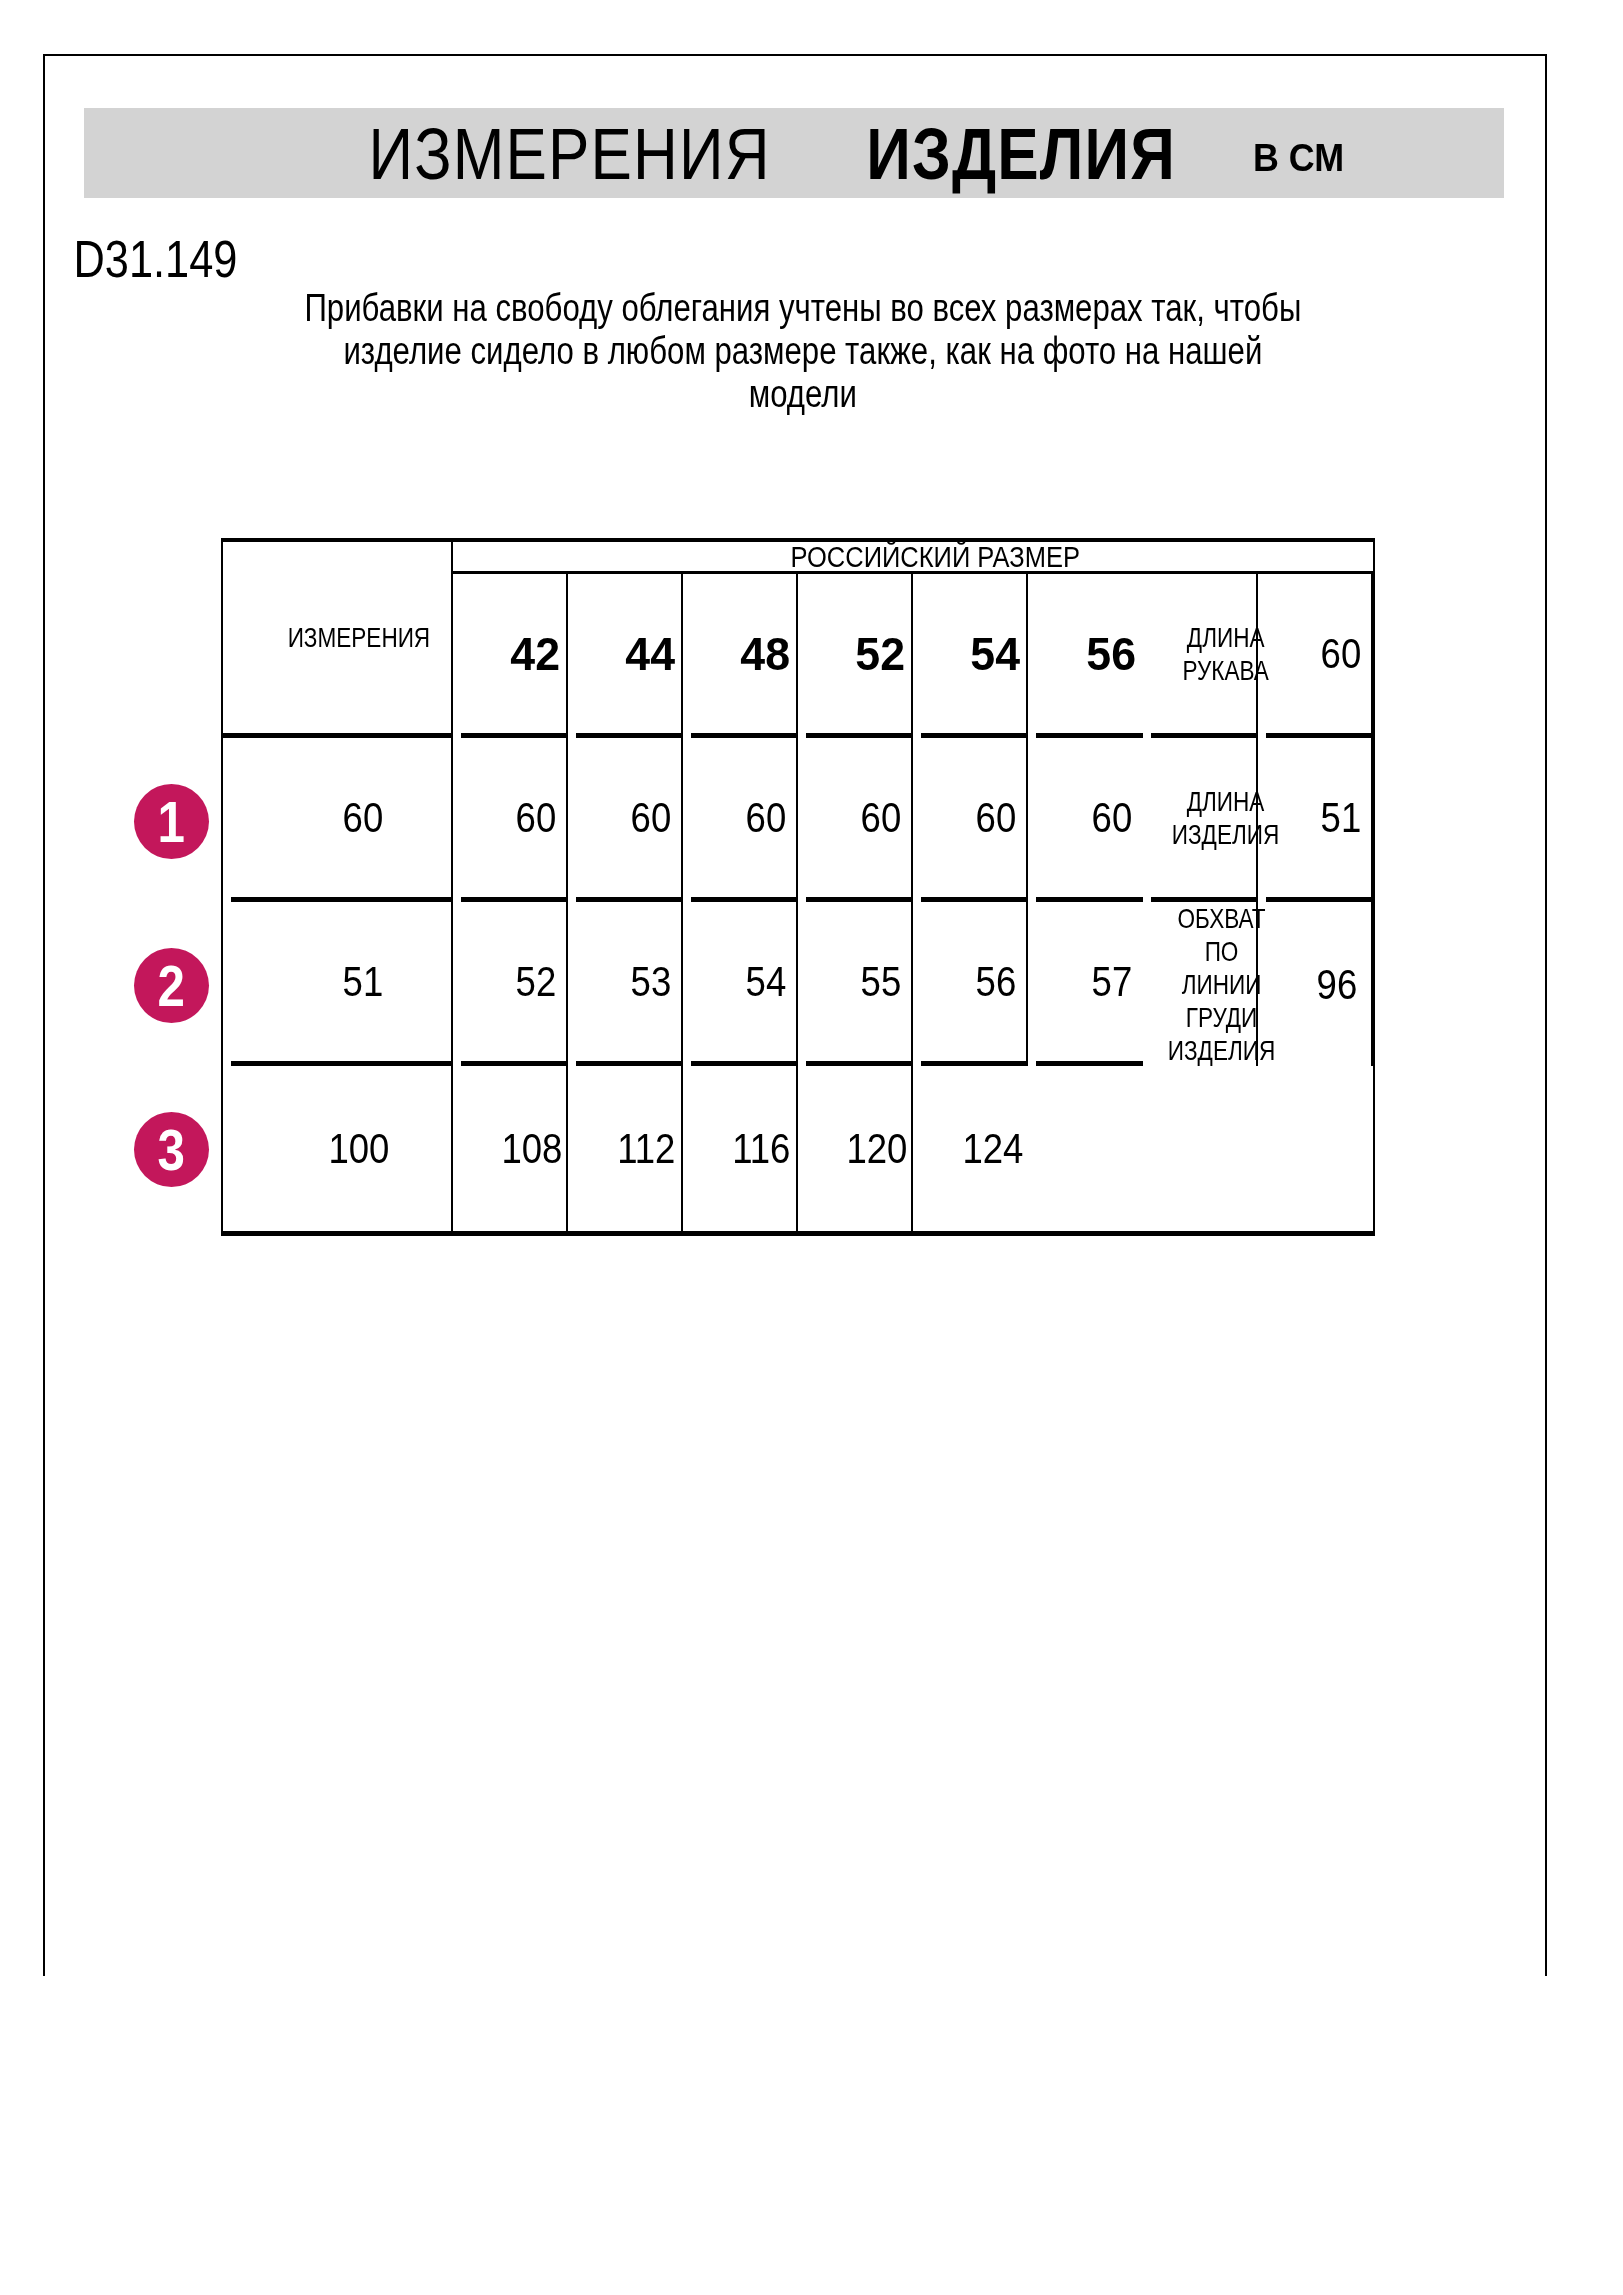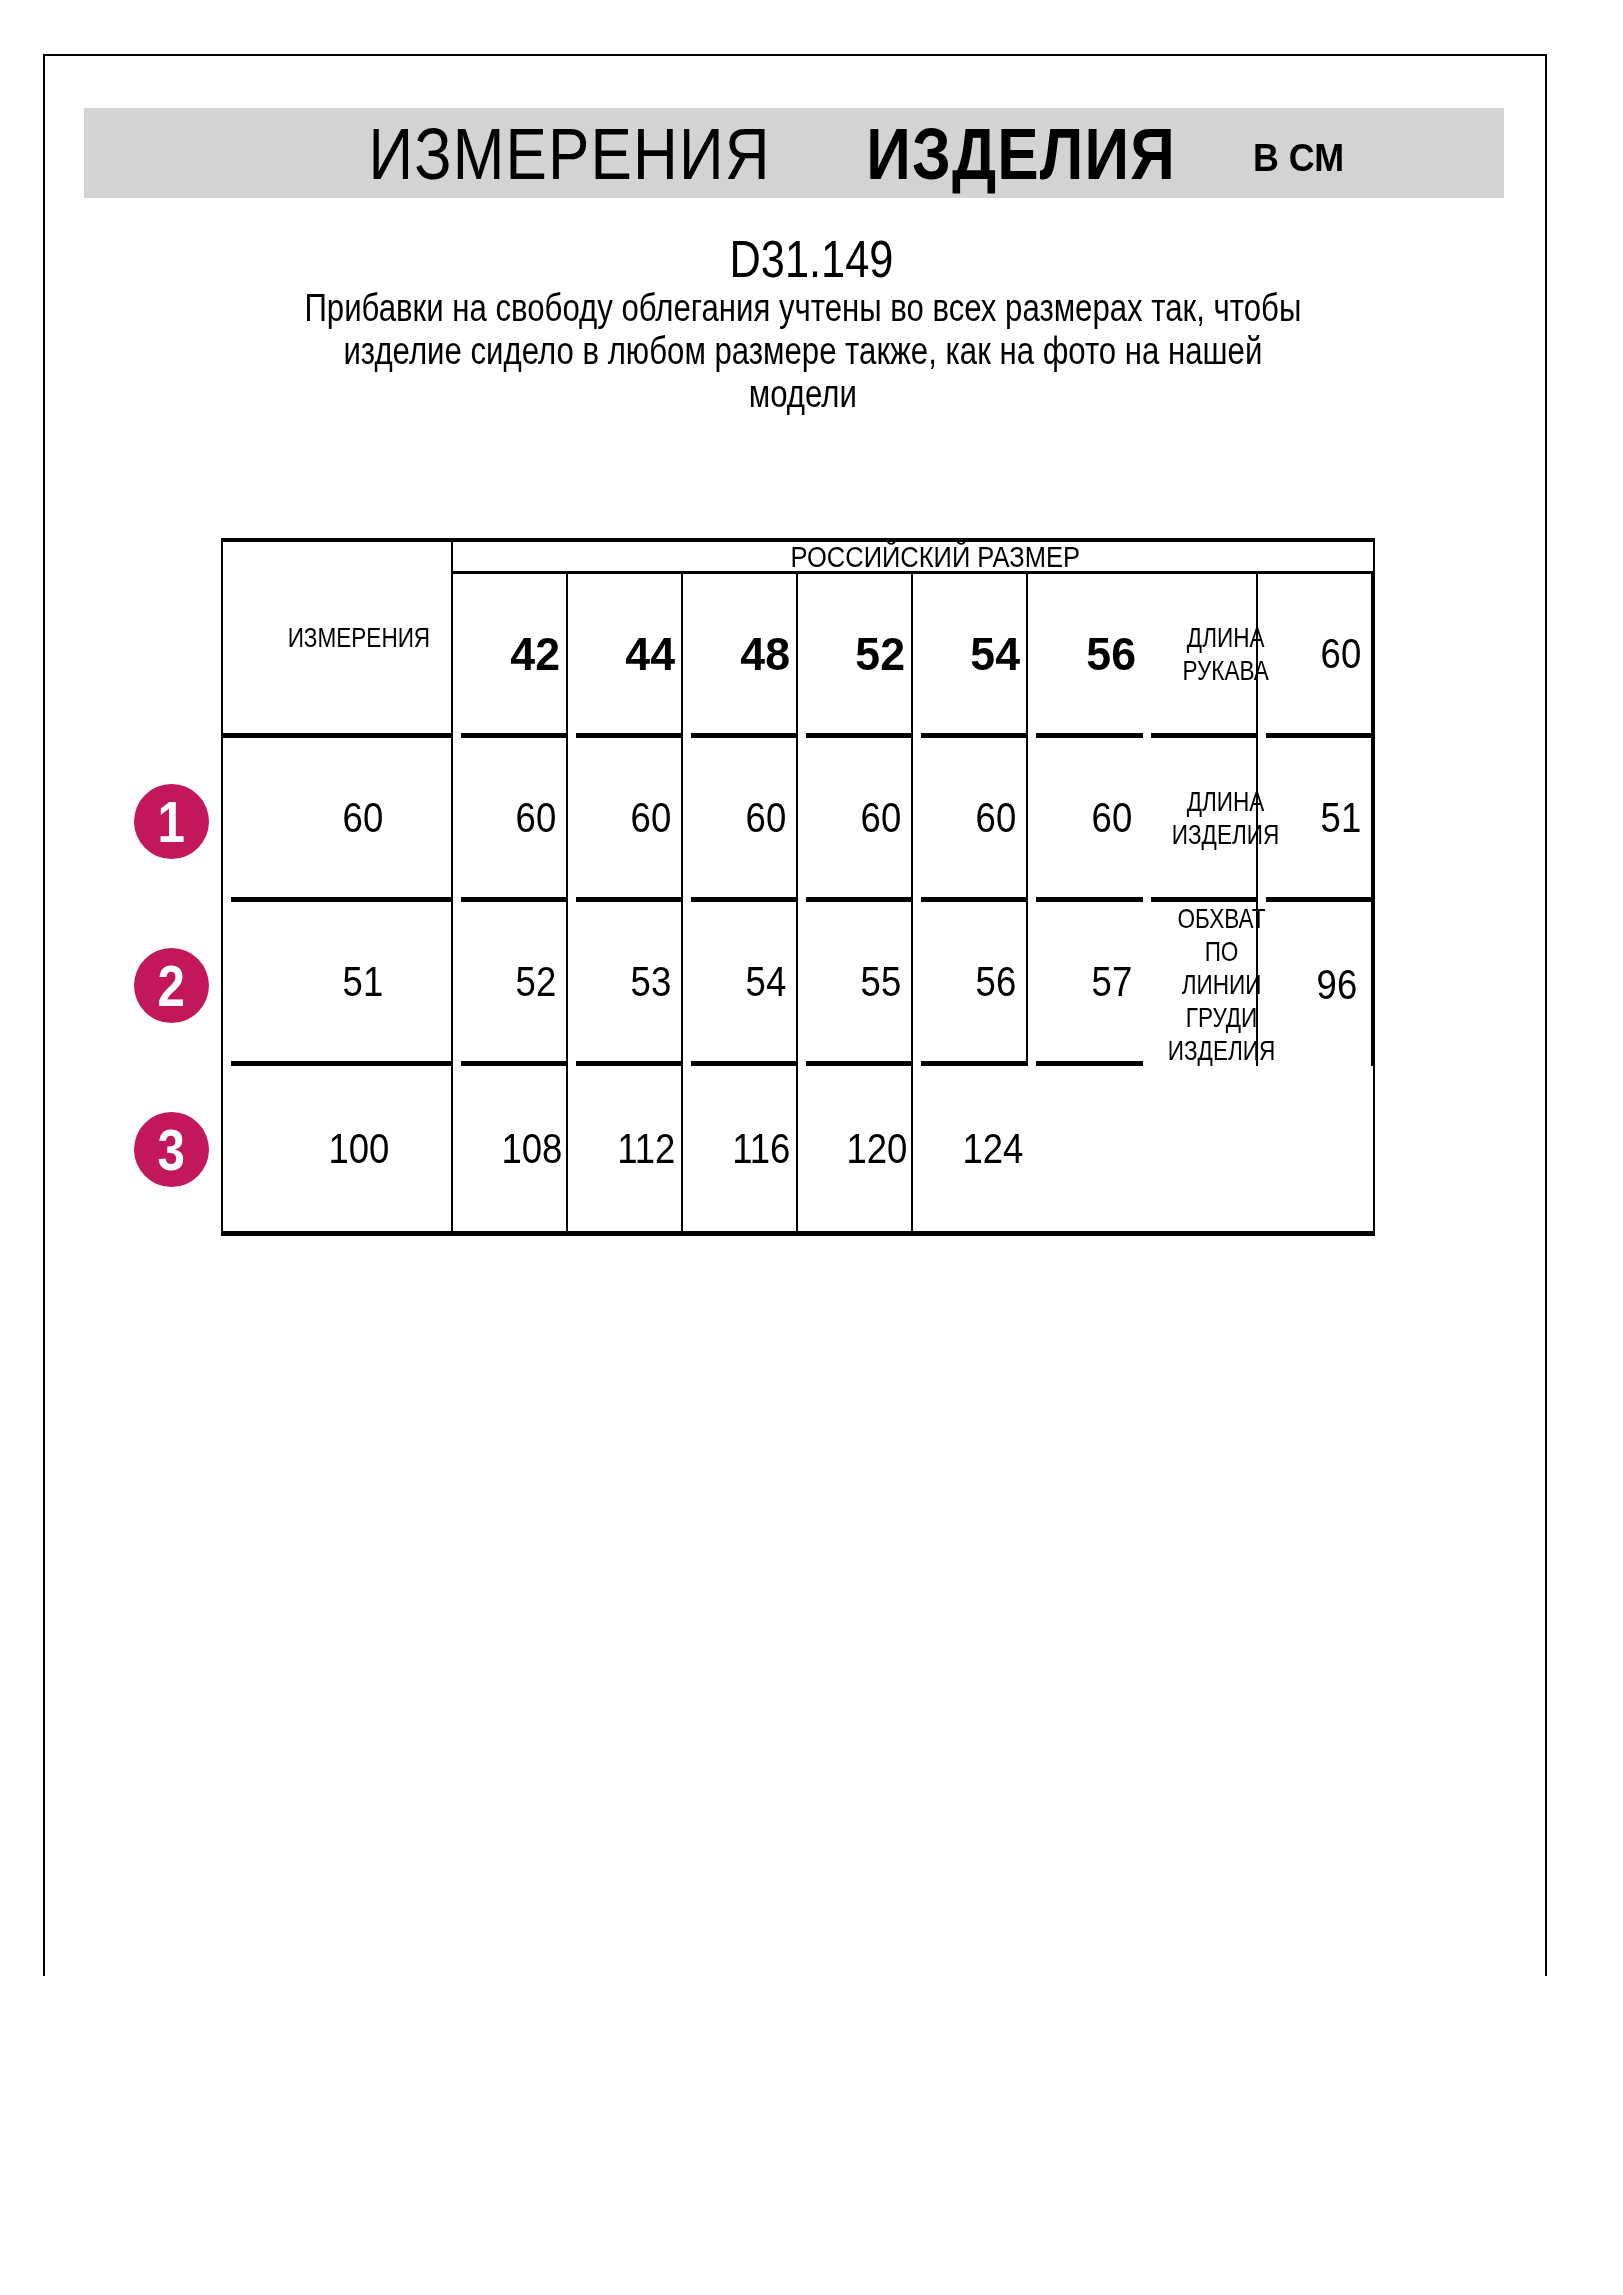--- a/index.html
+++ b/index.html
@@ -7,21 +7,21 @@
   .page { position:relative; width:1623px; height:1976px; overflow:hidden; }
 
   .frame { position:absolute; left:43px; top:54px; width:1504px; height:2166px; border:2.6px solid #000; }
 
   .title-bar { position:absolute; left:84px; top:108px; width:1420px; height:90px; background:#d3d3d3;
                display:flex; align-items:center; padding-left:249px; }
   .t-meas { display:inline-block; font-size:73px; font-weight:400; transform:scaleX(0.85); letter-spacing:1.3px; white-space:nowrap; }
   .t-prod { display:inline-block; font-size:73px; font-weight:700; transform:scaleX(0.85); letter-spacing:1.3px; margin-left:33px; white-space:nowrap; }
   .t-unit { display:inline-block; font-size:39px; font-weight:700; transform:scaleX(0.92); margin-left:46px; margin-top:10.5px; white-space:nowrap; }
 
-  .code { position:absolute; left:59px; top:230px; width:1505px; text-align:center; }
+  .code { position:absolute; left:59px; top:230px; width:1505px; text-align:left; }
   .code span { display:inline-block; font-size:51px; font-weight:400; transform:scaleX(0.85); }
 
   .desc { position:absolute; left:50px; top:287px; width:1505px; text-align:center; }
   .desc span { display:inline-block; font-size:38px; line-height:43px; transform:scaleX(0.82); transform-origin:center top; white-space:pre-line; }
 
   .size-table { position:absolute; left:221px; top:538px; display:grid;
                 grid-template-columns:230px repeat(8,115px);
                 grid-template-rows:32px 164px 164px 164px 165px;
                 border:2.6px solid #000; border-top-width:4.6px; border-bottom-width:5.2px; background:#fff; }
   .cell { display:flex; align-items:center; justify-content:center; text-align:center;padding-left:44px; }

